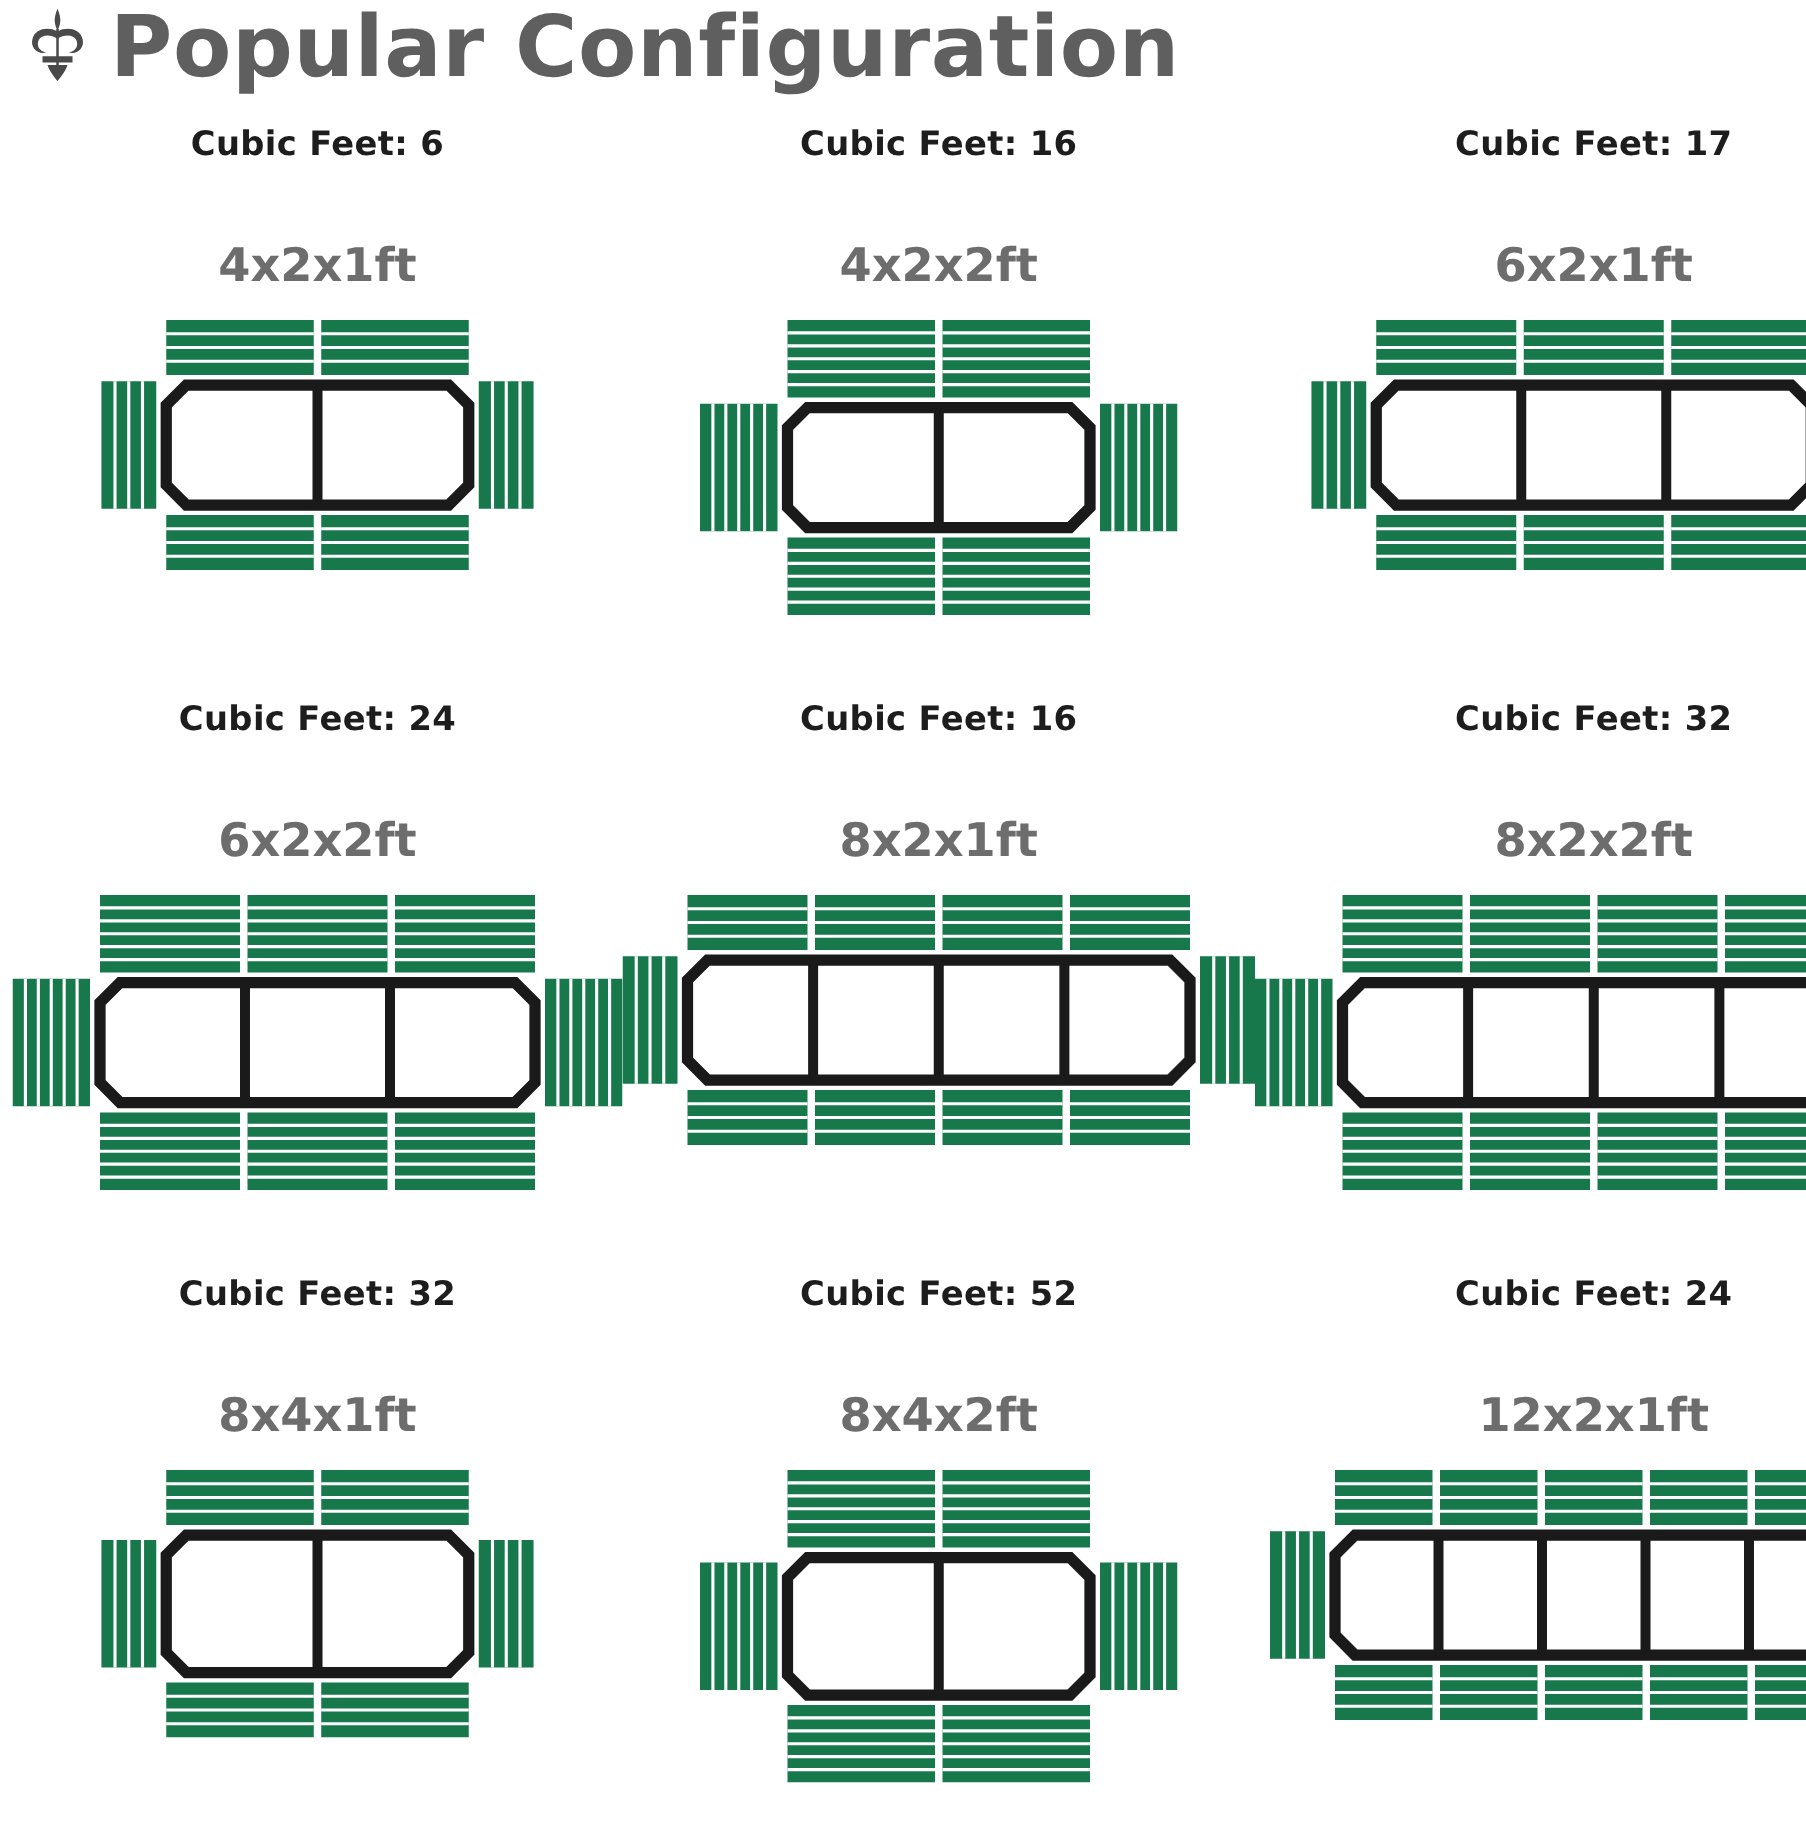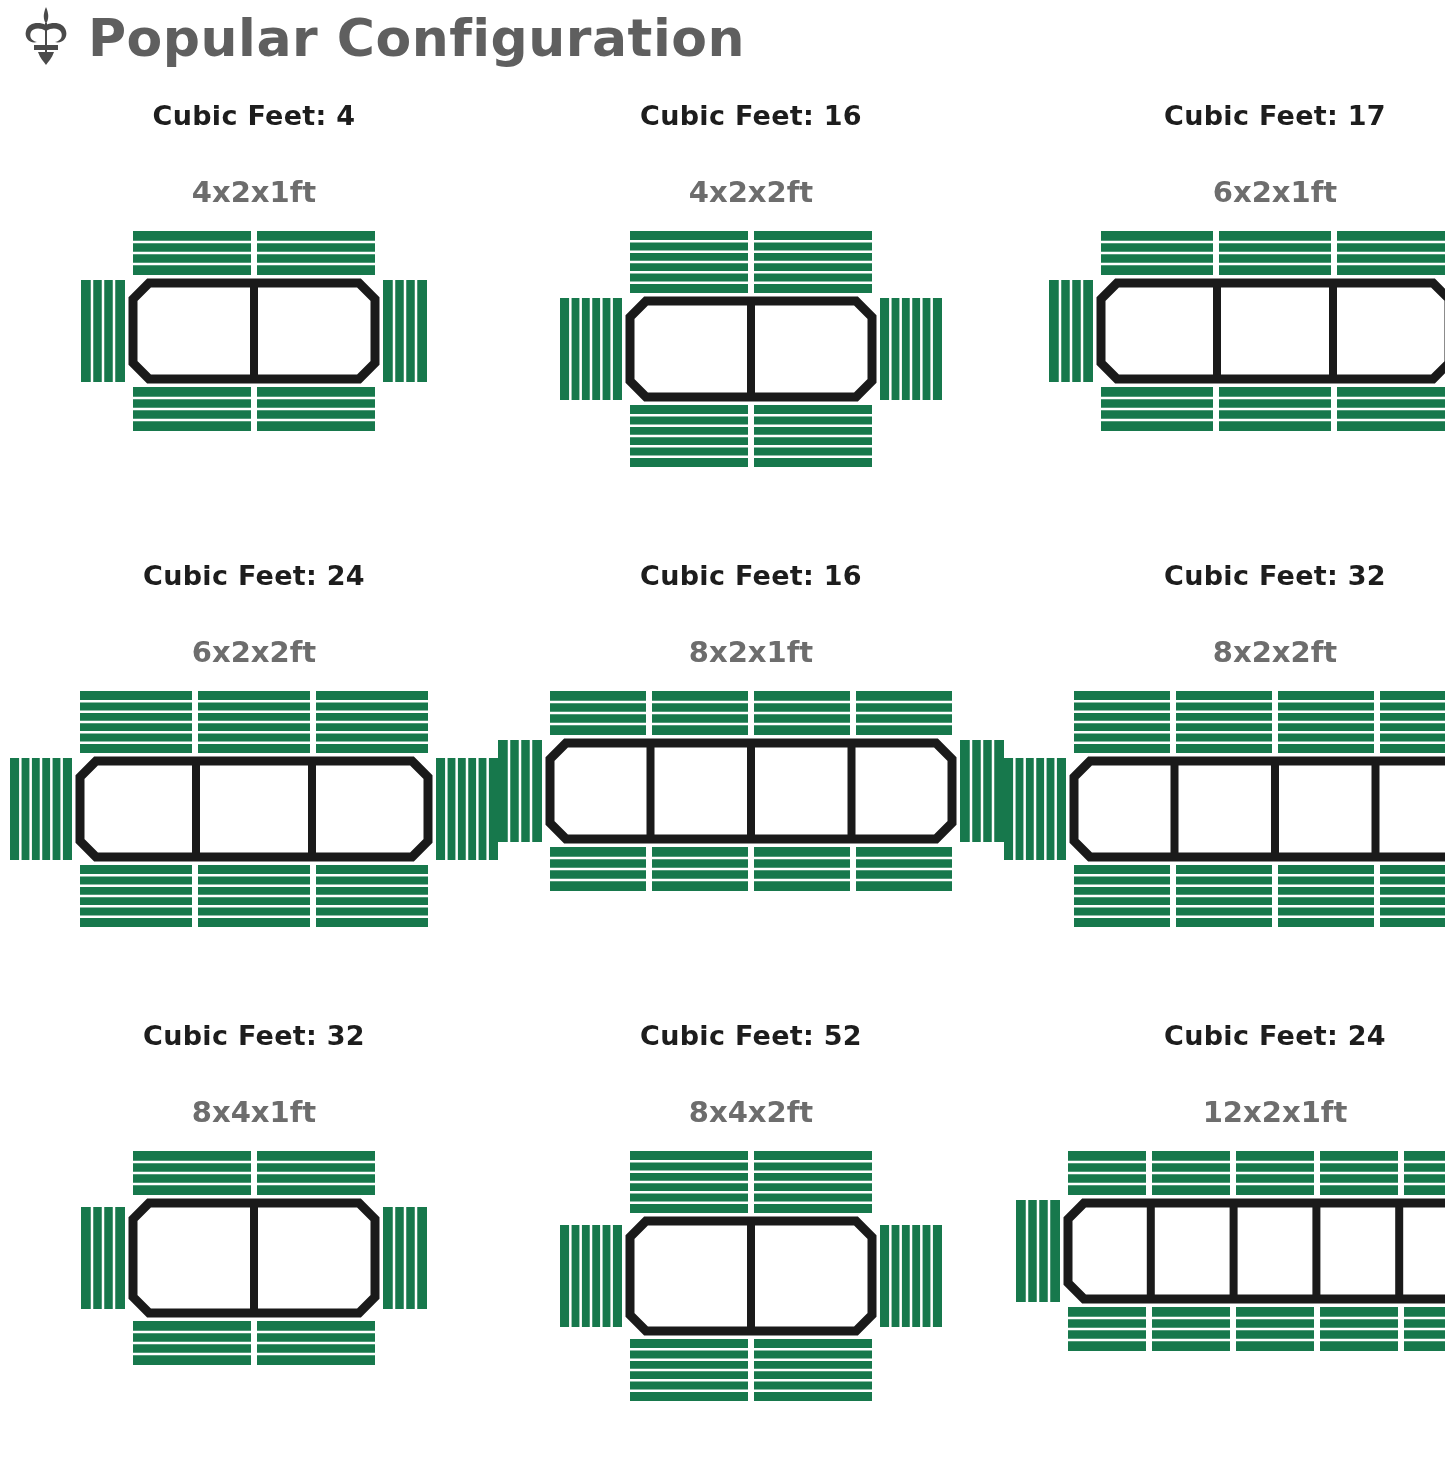--- a/index.html
+++ b/index.html
@@ -25,21 +25,21 @@
   }
   .fleur-icon {
     width: 56px;
     height: 62px;
     flex: 0 0 56px;
     position: relative;
     top: -2px;
   }
   .page-title {
     font-family: "DejaVu Sans", sans-serif;
-    font-size: 52px;
+    font-size: 68px;
     font-weight: bold;
     color: #5f5f5f;
     letter-spacing: 0.5px;
     margin-left: 14px;
     white-space: nowrap;
   }
 
   
   .grid {
     display: grid;
@@ -56,24 +56,24 @@
   }
   .cubic-label {
     font-size: 27px;
     font-weight: bold;
     color: #1d1d1d;
     letter-spacing: 0.3px;
     margin-bottom: 0;
     white-space: nowrap;
   }
   .size-label {
-    font-size: 29px;
+    font-size: 37px;
     font-weight: bold;
     color: #6d6d6d;
-    margin-top: 44px;
+    margin-top: 60px;
     white-space: nowrap;
   }
   .diagram-wrap {
     margin-top: 22px;
     display: flex;
     justify-content: center;
     align-items: center;
     width: 100%;
   }
   svg { display: block; }
@@ -92,21 +92,21 @@
         <path d="M16 40 h24 v5 h-24 z"></path>
         <path d="M20 47 C22 53 26 57 28 60 C30 57 34 53 36 47 Z"></path>
       </g>
     </svg>
   </span>
   <div class="page-title">Popular Configuration</div>
 </div>
 
 <div class="grid" id="grid">
     <div class="cell">
-      <div class="cubic-label">Cubic Feet: 4</div>
+      <div class="cubic-label">Cubic Feet: 6</div>
       <div class="size-label">4x2x1ft</div>
       <div class="diagram-wrap">
         <svg width="346" height="200" viewBox="0 0 346 200">
           <g>
             <rect x="52" y="0" width="118" height="44" fill="#17784c"></rect>
             <line x1="52" y1="11" x2="170" y2="11" stroke="#ffffff" stroke-width="2.5"></line>
             <line x1="52" y1="22" x2="170" y2="22" stroke="#ffffff" stroke-width="2.5"></line>
             <line x1="52" y1="33" x2="170" y2="33" stroke="#ffffff" stroke-width="2.5"></line>
           </g>
           <g>

